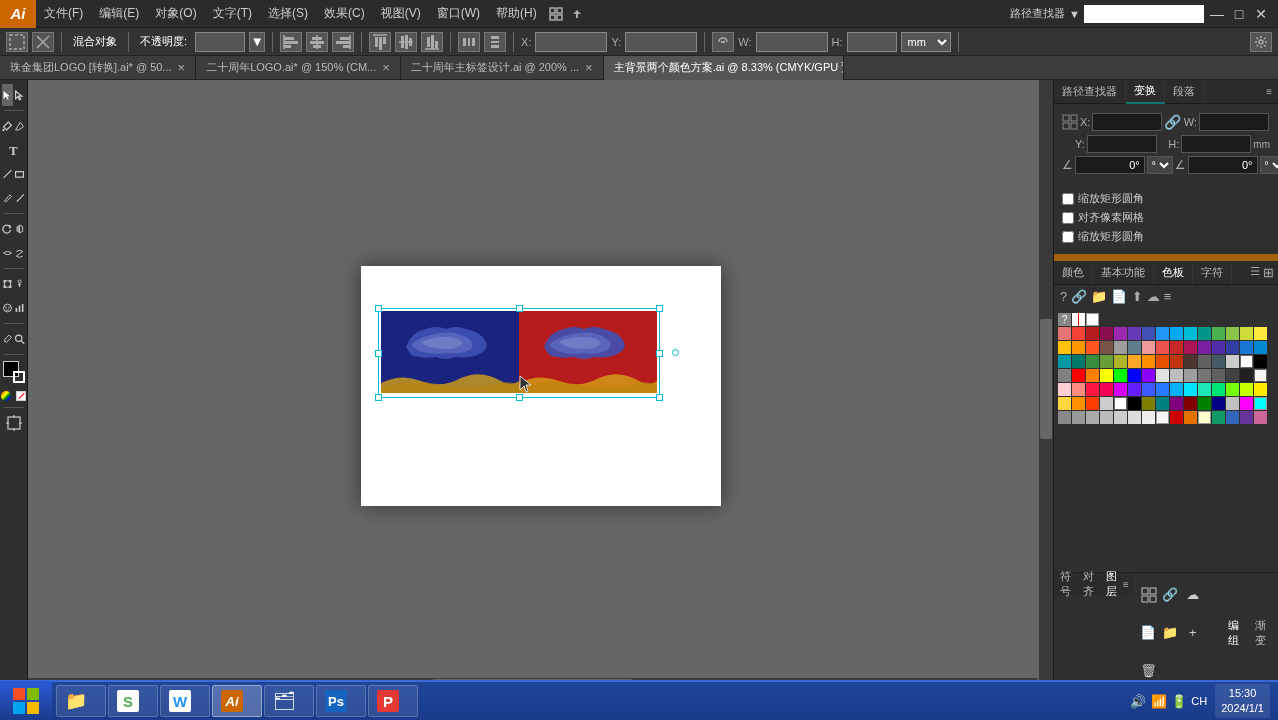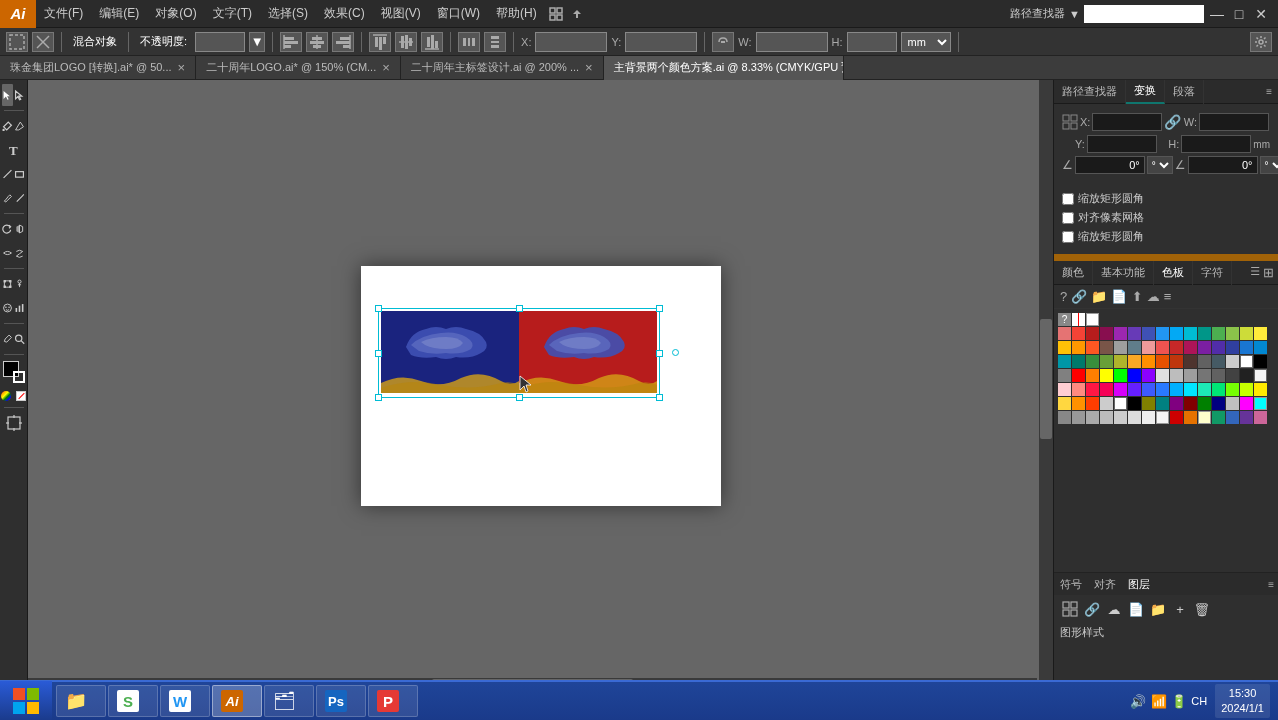--- a/index.html
+++ b/index.html
@@ -119,21 +119,21 @@
     .color-tab {
       padding: 0 8px; height: 24px; display: flex; align-items: center; font-size: 11px;
       color: #bbb; cursor: pointer; border-right: 1px solid #333;
     }
     .color-tab.active { color: #fff; }
     .color-panel-inner { flex: 1; padding: 4px; overflow: hidden; }
     .color-row { display: flex; gap: 1px; margin-bottom: 1px; }
     .swatch { width: 13px; height: 13px; cursor: pointer; flex-shrink: 0; }
 
     
-    #right-bottom { height: 120px; border-top: 1px solid #222; display: flex; flex-direction: column; }
+    #right-bottom { height: 120px; border-top: 1px solid #222; display: flex; }
     #right-bottom-tabs { height: 22px; background: #2b2b2b; display: flex; align-items: center; }
     .rb-tab { padding: 0 6px; font-size: 11px; color: #bbb; cursor: pointer; height: 22px; display: flex; align-items: center; }
     .rb-tab.active { color: #fff; }
     #right-bottom-icons { display: flex; align-items: center; gap: 2px; padding: 4px 6px; flex-wrap: wrap; }
     .rb-icon { width: 20px; height: 20px; color: #ccc; cursor: pointer; font-size: 13px; display: flex; align-items: center; justify-content: center; }
 
     
     #status-bar {
       width: 100%; height: 28px; background: #2b2b2b; border-top: 1px solid #1a1a1a;
       display: flex; align-items: center; padding: 0 8px; gap: 8px;
@@ -840,22 +840,27 @@
               <rect x="9" y="9" width="6" height="6" fill="none" stroke="#aaa" stroke-width="1.2"></rect>
             </svg>
         </div>
         <div class="rb-icon">🔗</div>
         <div class="rb-icon">☁</div>
         <div class="rb-icon">📄</div>
         <div class="rb-icon">📁</div>
         <div class="rb-icon">+</div>
         <div class="rb-icon">🗑</div>
       </div>
-      <div style="padding:2px 6px;font-size:11px;color:#ccc;">
-        <span>图形样式</span>
+      <div style="padding:4px 6px;display:flex;align-items:center;gap:4px;">
+        <div class="rb-tab active">
+          <span>编组</span>
+        </div>
+        <div class="rb-tab">
+          <span>渐变</span>
+        </div>
       </div>
     </div>
   </div>
 </div>
 
 <div id="status-bar">
   <div class="status-item">
     <svg width="14" height="14" viewBox="0 0 14 14">
         <circle cx="7" cy="7" r="6" fill="none" stroke="#aaa" stroke-width="1.2"></circle>
         <text x="4" y="10" fill="#aaa" font-size="9">i</text>

